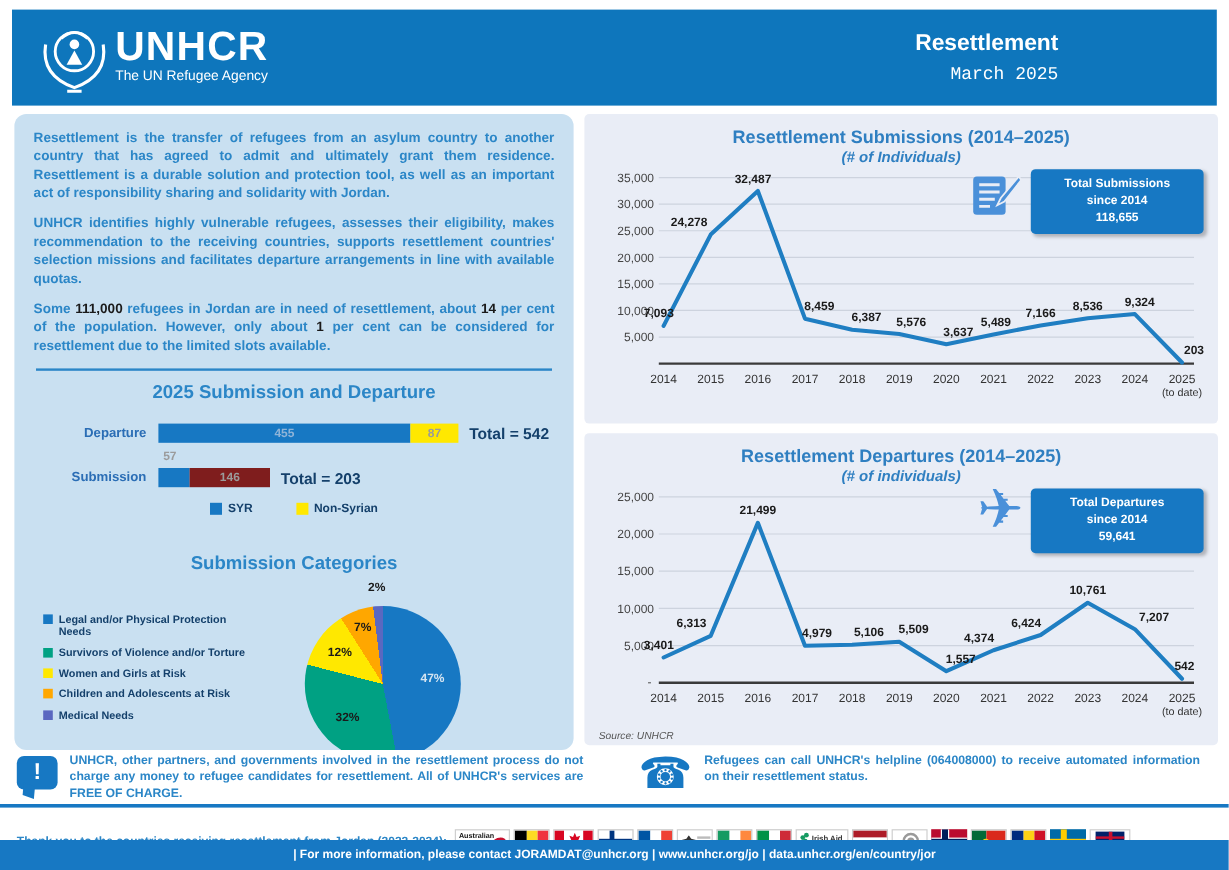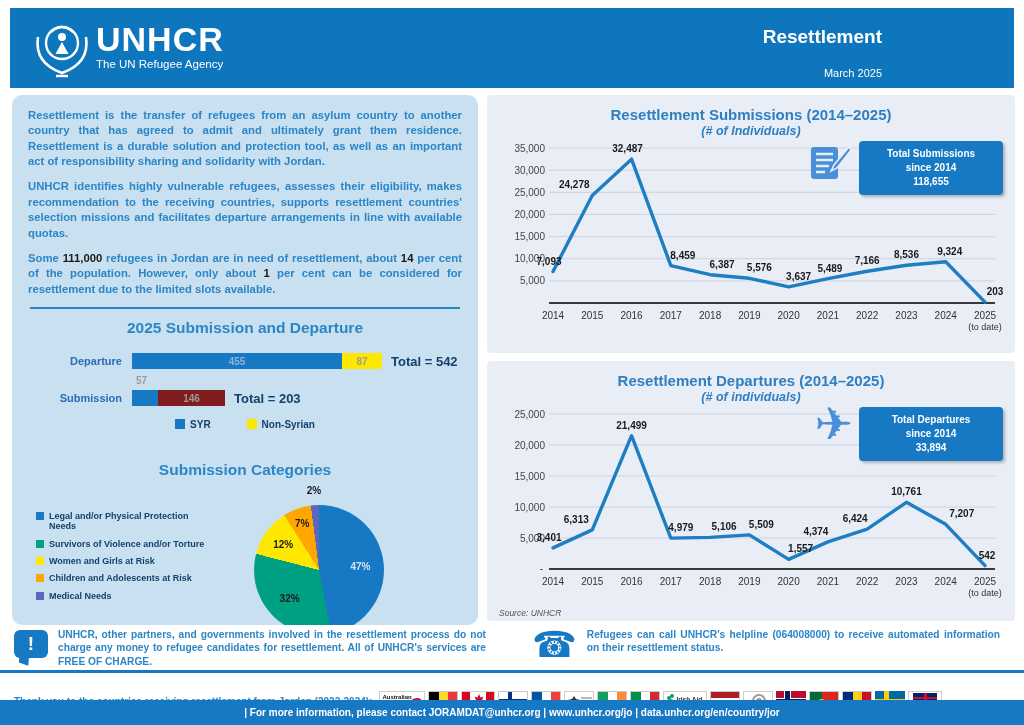--- a/index.html
+++ b/index.html
@@ -8,21 +8,21 @@
   .page { position:relative; width:1024px; height:645px; background:#ffffff; }
 
   
   .header { position:absolute; left:10px; top:8px; width:1004px; height:80px; background:#0e76bc; }
   .emblem { position:absolute; left:22px; top:9px; }
   .logo-text { position:absolute; left:86px; top:14px; color:#fff; }
   .logo-org { font-size:34px; font-weight:bold; letter-spacing:1px; line-height:34px; }
   .logo-tag { font-size:11.5px; margin-top:2px; }
   .doc-head { position:absolute; right:132px; top:18px; text-align:right; color:#fff; }
   .doc-title { font-size:19px; font-weight:bold; }
-  .doc-date { font-size:11px; margin-top:19px; }
+  .doc-date { font-size:15px; margin-top:6px;font-family:Liberation Mono, monospace; }
 
   
   .lpanel { position:absolute; left:12px; top:95px; width:466px; height:530px; background:#c9e0f1; border-radius:10px; padding:13px 16px 8px; overflow:hidden; }
   .lpanel p { font-size:11.3px; line-height:1.36; font-weight:bold; color:#2b86c7; text-align:justify; margin-bottom:10px; }
   .lpanel p .dark { color:#1a1a1a; }
   .divider { border:none; border-top:2px solid #2b86c7; margin:0 2px 10px; }
   .bar-title, .pie-title { text-align:center; color:#2b86c7; font-weight:bold; font-size:15.5px; }
   .bar-title { margin:0 0 16px; }
   .bar-area { padding-left:18px; }
   .bar-row { display:flex; align-items:center; height:17px; margin-bottom:6px; position:relative; }
@@ -232,21 +232,21 @@
           </svg></div>
     </div>
 
     <div class="chart-sec">
       <div class="chart-title">Resettlement Departures (2014–2025)</div>
       <div class="chart-sub">(# of individuals)</div>
       <div class="badge-icon plane">✈</div>
       <div class="badge">
         <div>Total Departures</div>
         <div>since 2014</div>
-        <div>33,894</div>
+        <div>59,641</div>
       </div>
       <div class="line-mount"><svg width="518" height="205" viewBox="0 0 518 205">
             <line x1="58" y1="134" x2="504" y2="134" stroke="#cdd3de" stroke-width="1"></line>
             <text x="54" y="137.5" text-anchor="end" font-size="10" fill="#444">5,000</text>
             <line x1="58" y1="103" x2="504" y2="103" stroke="#cdd3de" stroke-width="1"></line>
             <text x="54" y="106.5" text-anchor="end" font-size="10" fill="#444">10,000</text>
             <line x1="58" y1="72" x2="504" y2="72" stroke="#cdd3de" stroke-width="1"></line>
             <text x="54" y="75.5" text-anchor="end" font-size="10" fill="#444">15,000</text>
             <line x1="58" y1="41" x2="504" y2="41" stroke="#cdd3de" stroke-width="1"></line>
             <text x="54" y="44.5" text-anchor="end" font-size="10" fill="#444">20,000</text>

